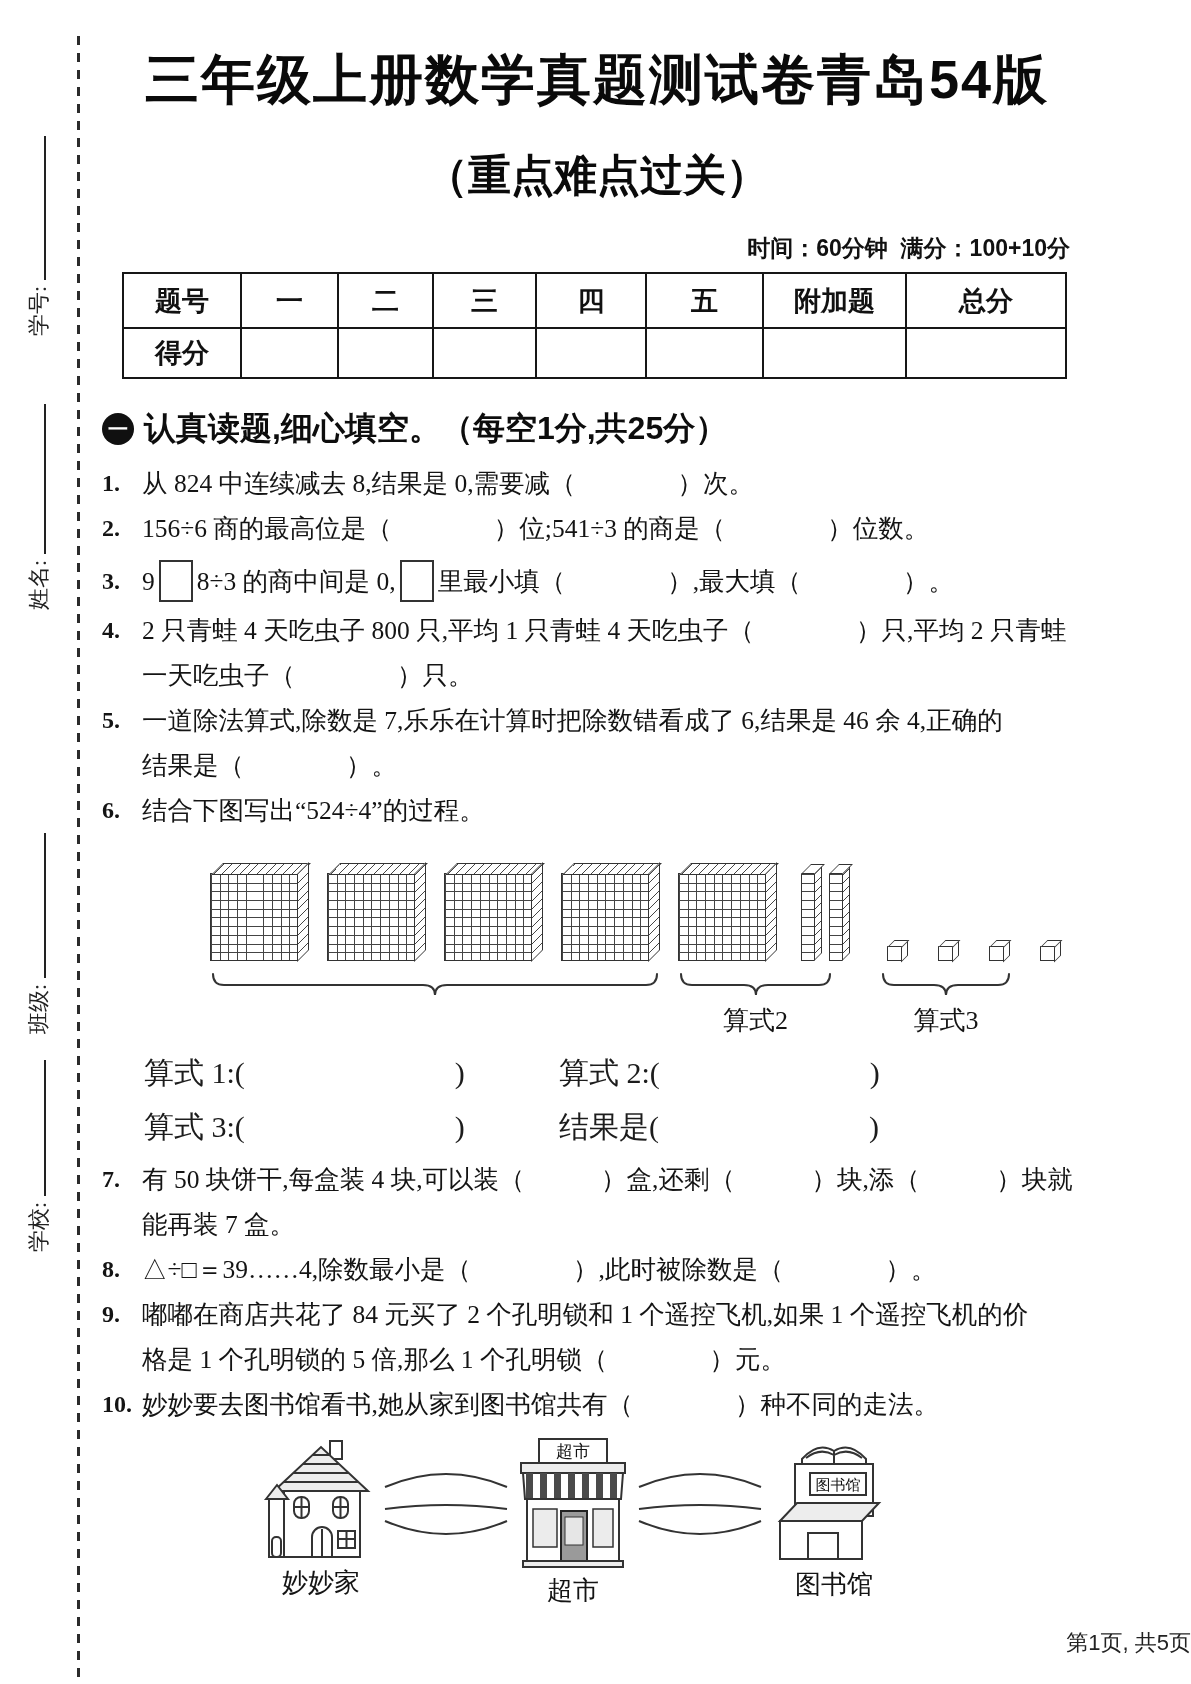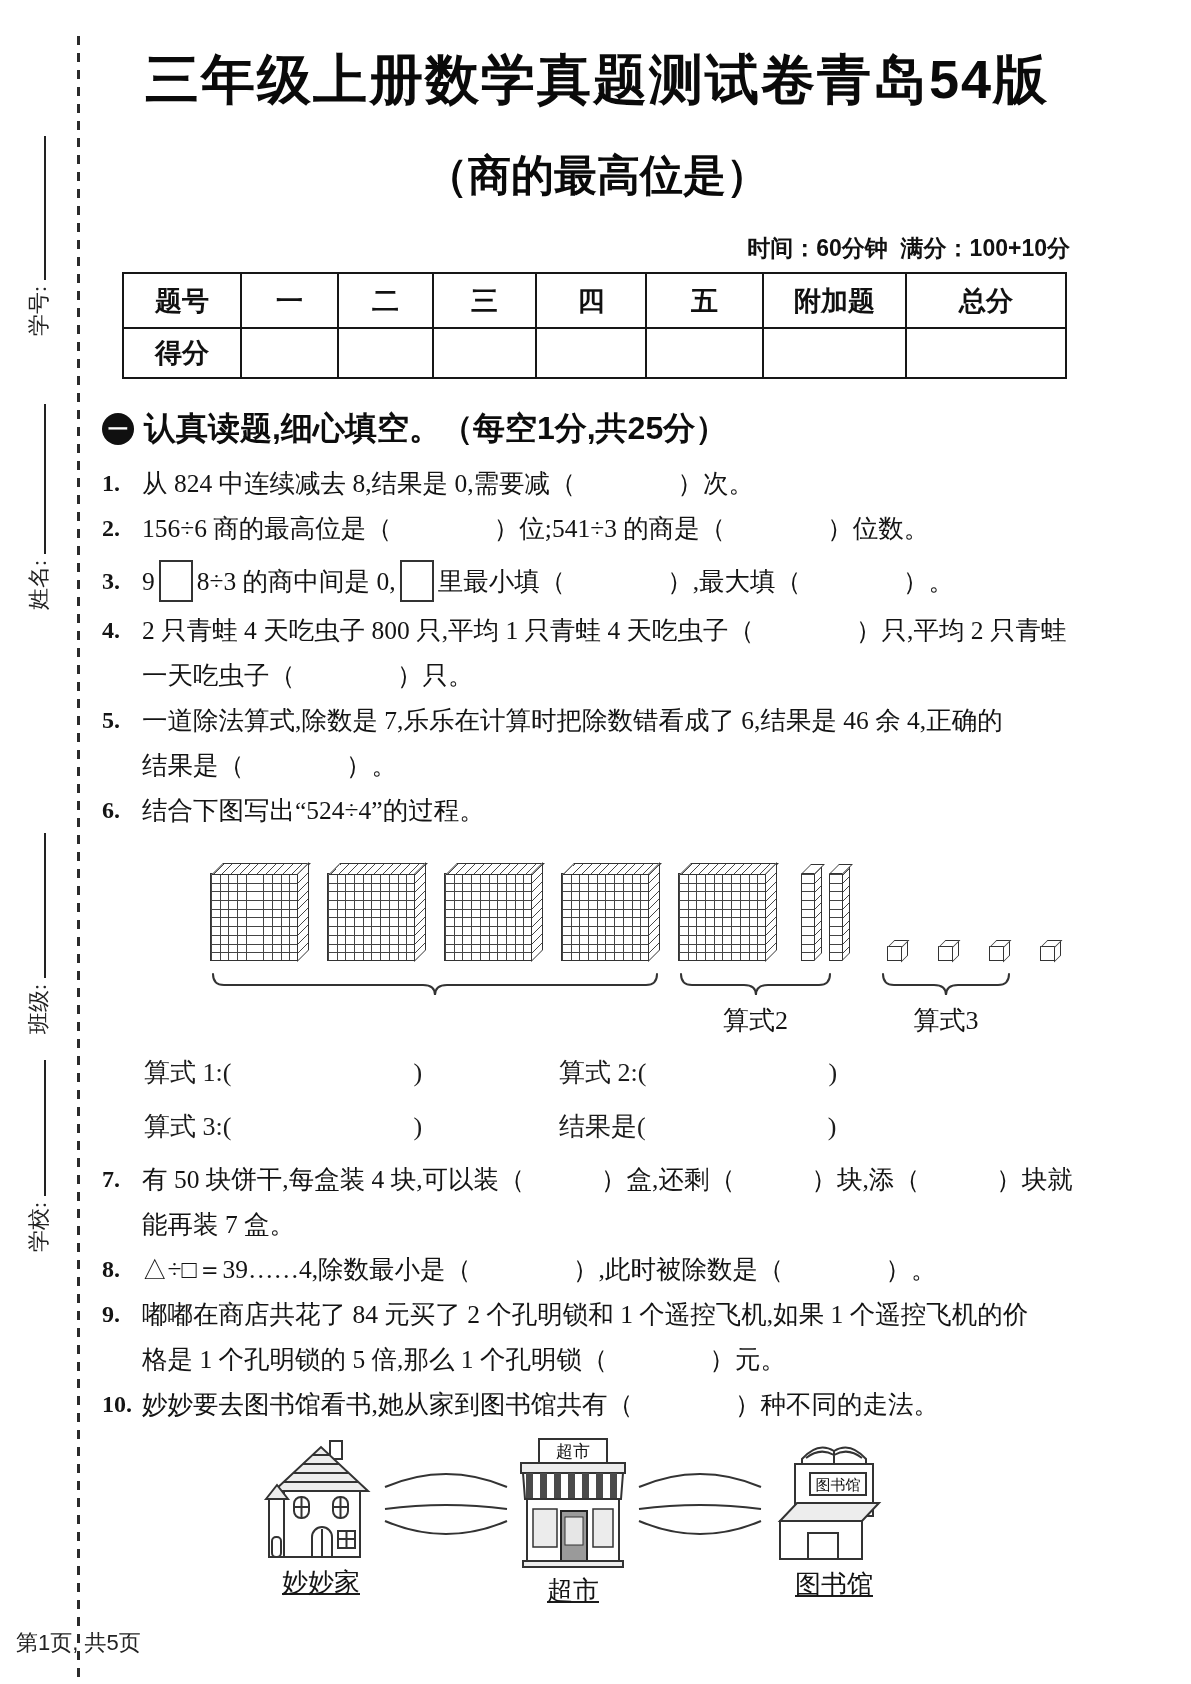--- a/index.html
+++ b/index.html
@@ -104,36 +104,36 @@
   .cube { position:relative; width:15px; height:15px; margin-left:36px; border:1.5px solid #333; background:#fff; }
   .cube::before { content:""; position:absolute; left:3px; top:-7px; width:13px; height:5px; border:1px solid #333; transform:skewX(-45deg); background:#fff; }
   .cube::after  { content:""; position:absolute; right:-7px; top:-3px; width:5px; height:13px; border:1px solid #333; transform:skewY(-45deg); background:#fff; }
 
   .braces-row { position:relative; height:74px; margin-top:10px; }
   .brace-cell { position:absolute; top:0; text-align:center; }
   .brace-cell svg { display:block; }
   .brace-label { margin-top:6px; font-size:26px; color:#141414; }
   .b1 { left:0; width:450px; } .b2 { left:468px; width:155px; } .b3 { left:670px; width:132px; }
 
-  .eq-grid { display:grid; grid-template-columns:415px auto; row-gap:10px; margin:6px 0 8px 42px; font-size:26px; line-height:44px; }
+  .eq-grid { display:grid; grid-template-columns:415px auto; row-gap:10px; margin:6px 0 8px 42px; font-size:30px; line-height:44px; }
   .eq { white-space:pre; }
 
   
   .route-figure { display:flex; align-items:flex-start; margin:10px 0 0 160px; }
-  .building { display:flex; flex-direction:column; align-items:center;text-decoration:underline; }
+  .building { display:flex; flex-direction:column; align-items:center; }
   .building-label { margin-top:4px; font-size:26px; color:#141414; }
   .arcs { margin-top:22px; }
   svg .ln { stroke:#333; fill:none; stroke-width:2; }
   svg .fw { fill:#fff; stroke:#333; stroke-width:2; }
   svg .fl { fill:#ededed; stroke:#333; stroke-width:2; }
   svg text { font-family:"Liberation Serif",serif; fill:#111; }
 
   
   .footer {
-    position:absolute; left:16px; right:0; bottom:26px; text-align:left;
+    position:absolute; left:0; right:0; bottom:26px; text-align:right;
     font-family:"Liberation Sans",sans-serif; font-size:22px; color:#222;
   }
 </style>
 </head>
 <body>
 
 <div class="page">
 
   <div class="dashed-rule"></div>
 
@@ -158,21 +158,21 @@
   <div class="v-field" style="left:24px; top:1252px;">
     <span class="v-inner">
         <span>学校:</span>
         <span class="v-line" style="width:136px;"></span>
       </span>
   </div>
 
   <div class="main">
 
     <div class="title">三年级上册数学真题测试卷青岛54版</div>
-    <div class="subtitle">（商的最高位是）</div>
+    <div class="subtitle">（重点难点过关）</div>
     <div class="time-line">时间：60分钟  满分：100+10分</div>
 
     <table class="score">
       <colgroup>
         <col style="width:118px">
           <col style="width:97px">
           <col style="width:95px">
           <col style="width:103px">
         <col style="width:110px">
           <col style="width:117px">

